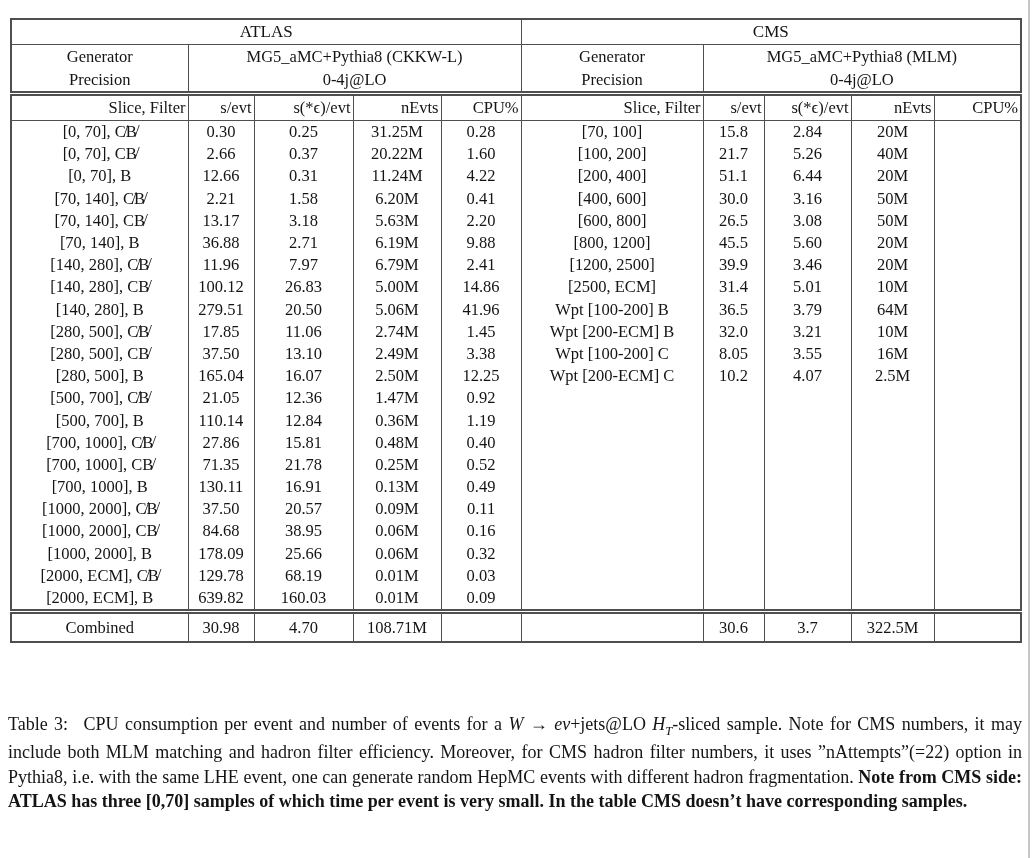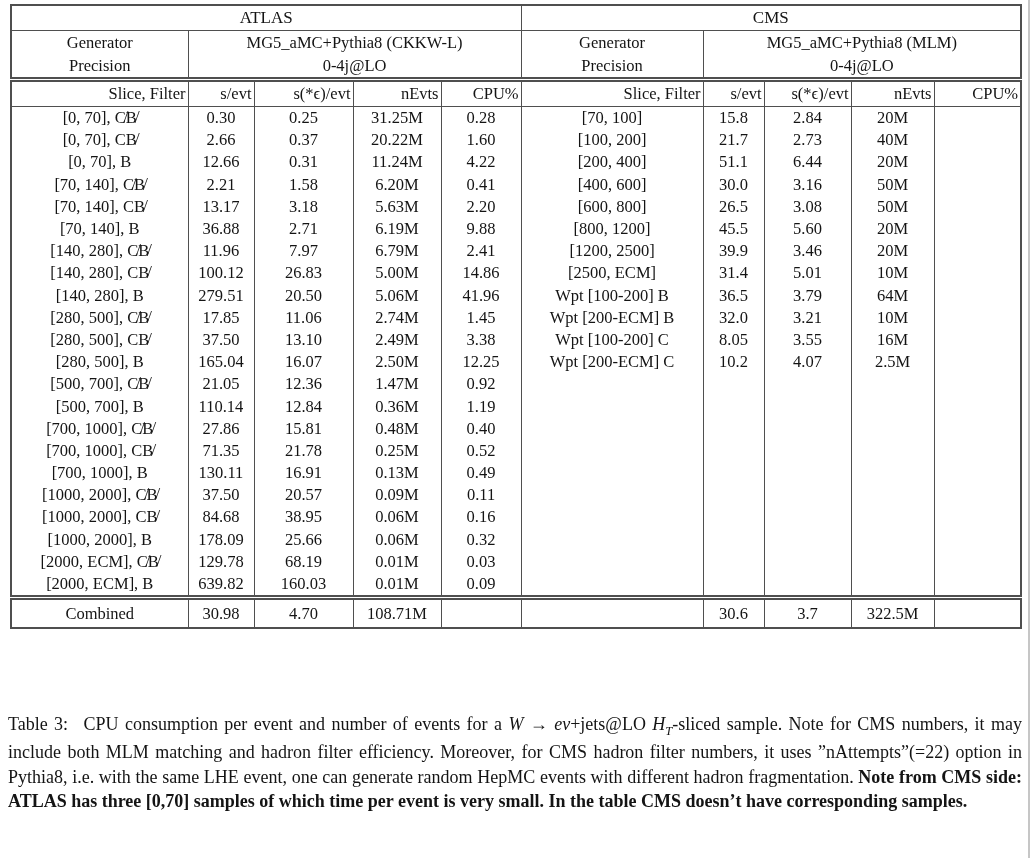--- a/index.html
+++ b/index.html
@@ -16,21 +16,21 @@
     position: absolute;
     top: 0;
     right: 2px;
     width: 2px;
     height: 858px;
     background: #c6c6c6;
   }
   table.cpu {
     position: absolute;
     left: 10px;
-    top: 4px;
+    top: 18px;
     width: 1010px;
     border-collapse: collapse;
     table-layout: fixed;
     border: 2px solid #4f4f4f;
   }
   table.cpu td, table.cpu th {
     padding: 0 2px;
     margin: 0;
     text-align: center;
     vertical-align: middle;
@@ -127,21 +127,21 @@
           <td></td>
         </tr>
         <tr>
           <td>[0, 70], CB̸</td>
           <td>2.66</td>
           <td>0.37</td>
           <td>20.22M</td>
           <td>1.60</td>
           <td>[100, 200]</td>
           <td>21.7</td>
-          <td>2.73</td>
+          <td>5.26</td>
           <td>40M</td>
           <td></td>
         </tr>
         <tr>
           <td>[0, 70], B</td>
           <td>12.66</td>
           <td>0.31</td>
           <td>11.24M</td>
           <td>4.22</td>
           <td>[200, 400]</td>

